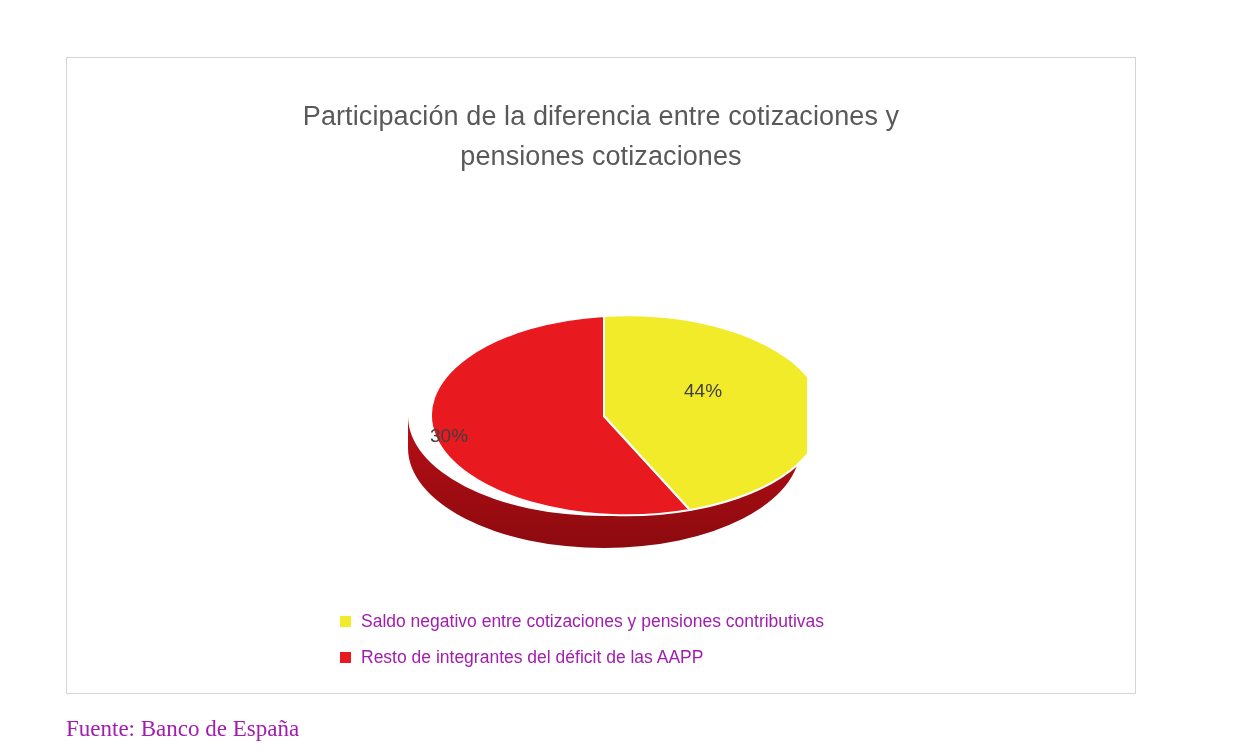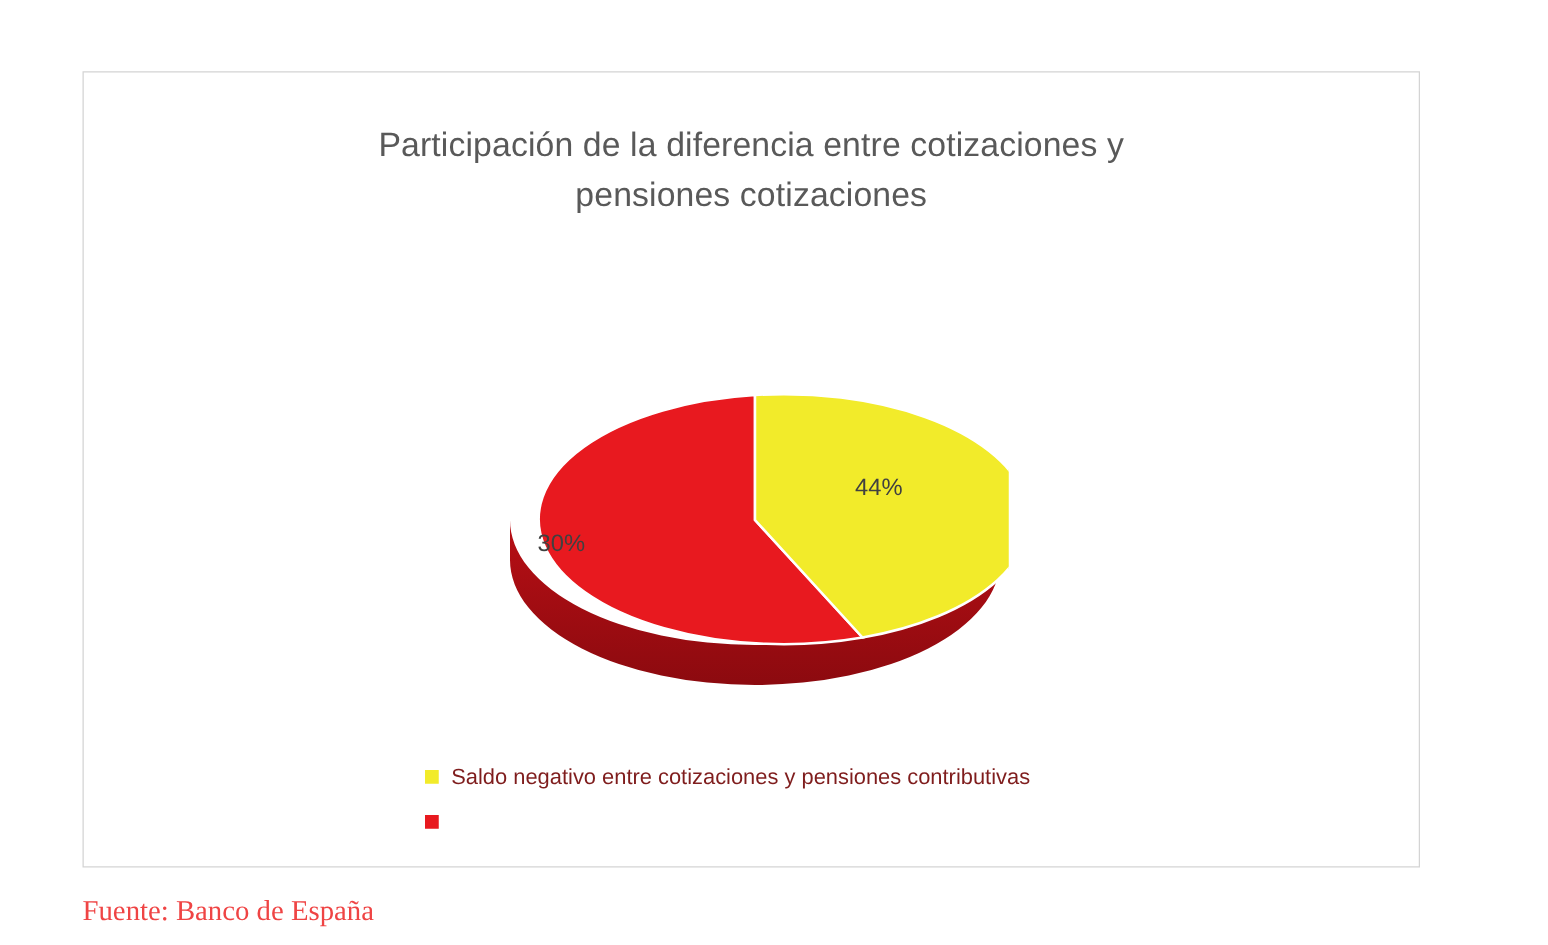--- a/index.html
+++ b/index.html
@@ -65,37 +65,37 @@
     padding-left: 273px;
     height: 36px;
   }
   .legend-swatch {
     width: 11px;
     height: 11px;
     margin-right: 10px;
     flex: 0 0 auto;
   }
   .legend-label {
-    color: #7f1d1d;
+    color: #a21caf;
     font-size: 17.5px;
     white-space: nowrap;
   }
 
   .data-label {
     position: absolute;
     color: #404040;
     font-size: 19px;
     font-weight: 400;
   }
 
   #source-note {
     position: absolute;
     left: 66px;
     top: 716px;
-    color: #ef4444;
+    color: #a21caf;
     font-family: "Liberation Serif", serif;
     font-size: 23px;
   }
 </style>
 </head>
 <body>
 
 <div id="chart-frame">
 
   <div id="chart-title">
@@ -128,18 +128,19 @@
     <div class="data-label" style="left:28px; top:137px;">30%</div>
   </div>
 
   <div id="legend">
     <div class="legend-row">
       <span class="legend-swatch" style="background:#f2eb2a;"></span>
       <span class="legend-label">Saldo negativo entre cotizaciones y pensiones contributivas</span>
     </div>
     <div class="legend-row">
       <span class="legend-swatch" style="background:#e8191f;"></span>
+      <span class="legend-label">Resto de integrantes del déficit de las AAPP</span>
     </div>
   </div>
 
 </div>
 
 <div id="source-note">Fuente: Banco de España</div>
 
 </body></html>

